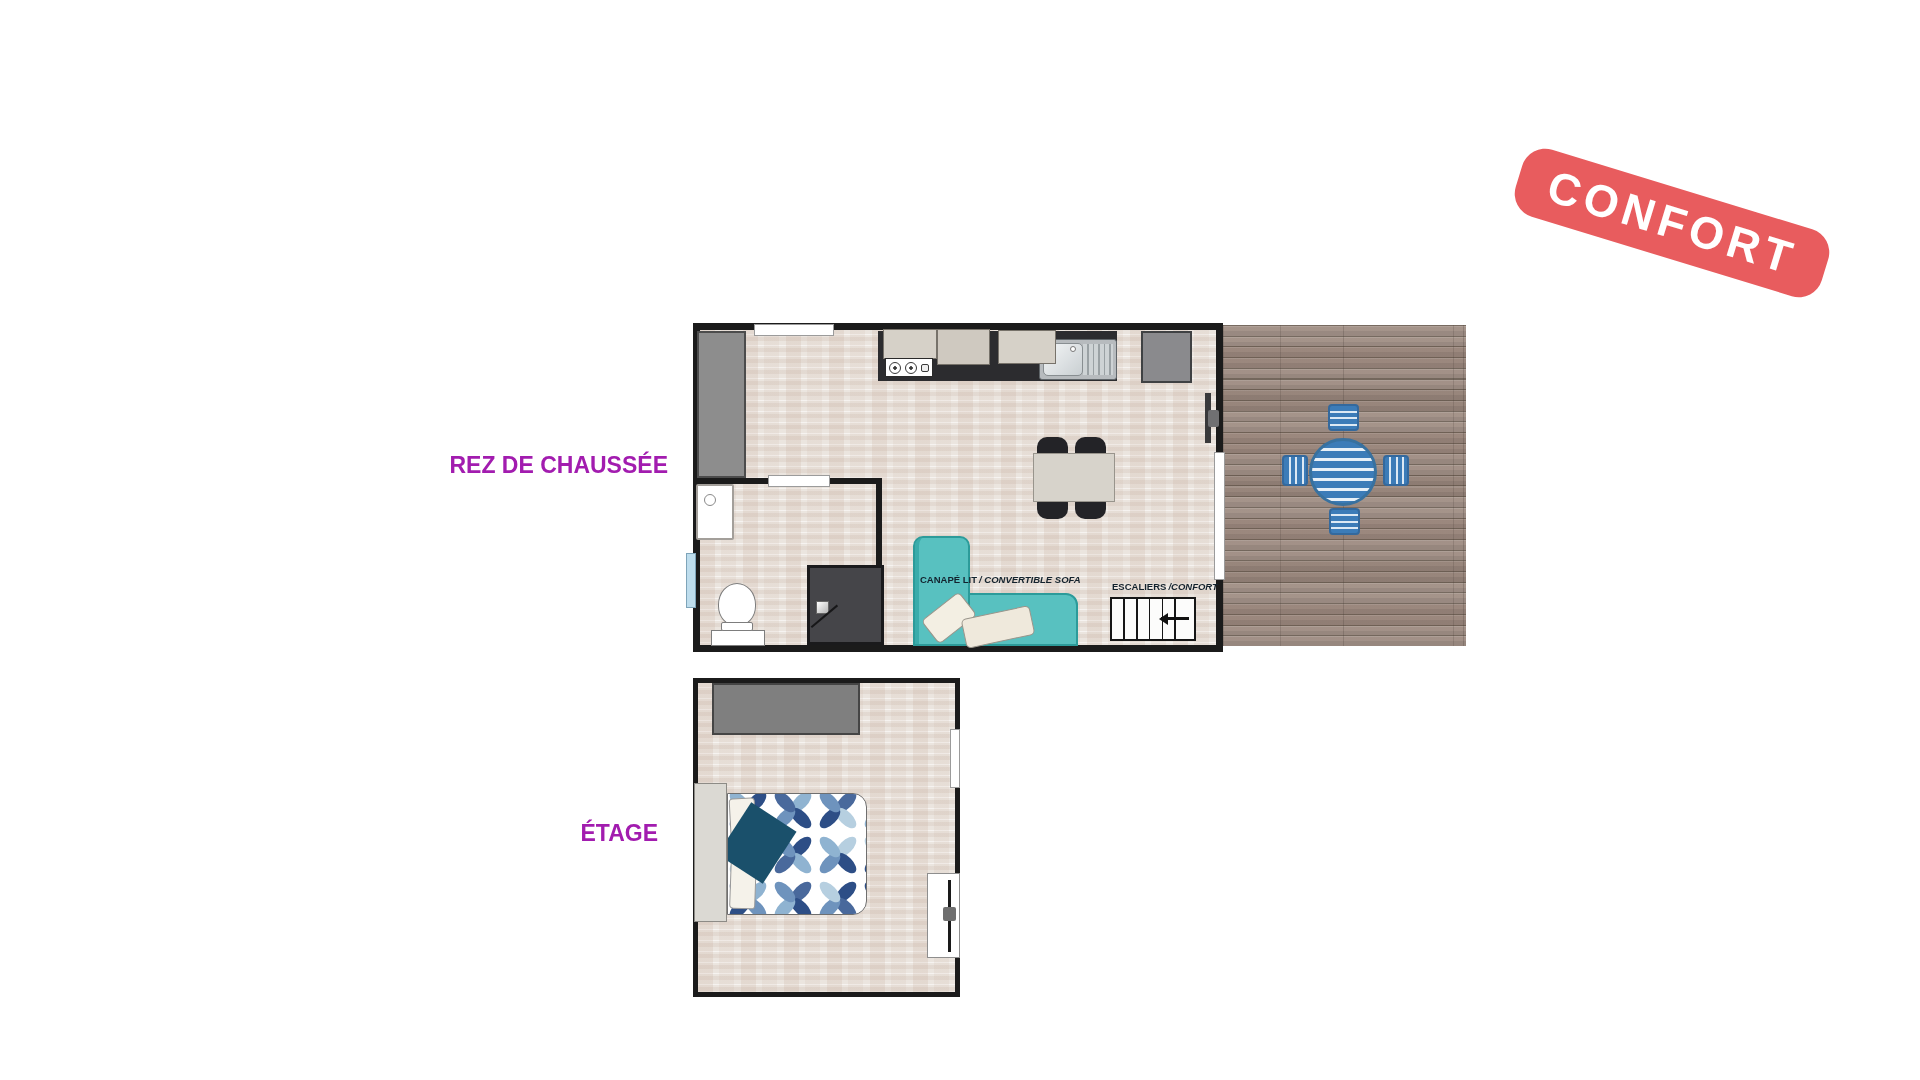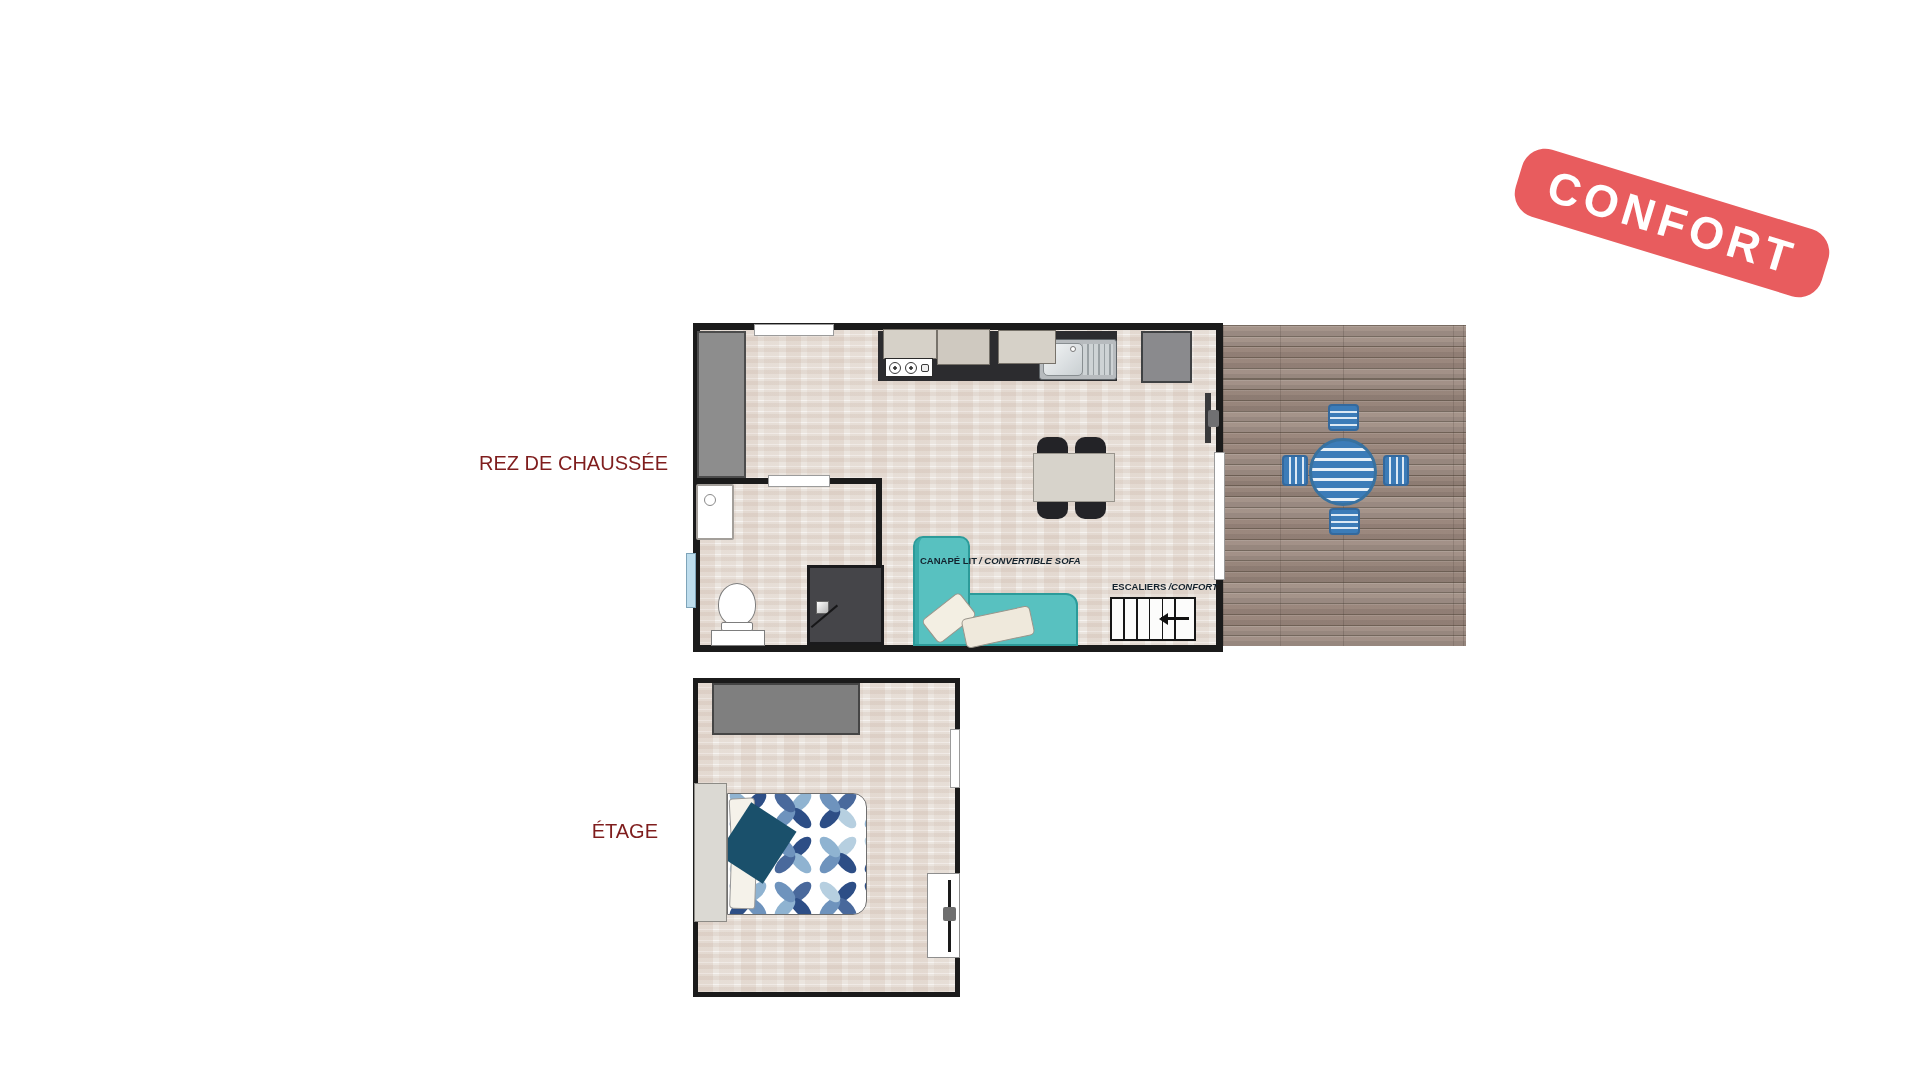--- a/index.html
+++ b/index.html
@@ -14,21 +14,21 @@
   .banner-title { position:absolute; left:0; right:0; top:0; height:163px; line-height:160px;
             text-align:center; font-size:88px; font-weight:bold; color:#fff;
             letter-spacing:1px; transform:scaleX(.84);
             text-shadow: 0 1px 0 #d8d8d8, 3px 4px 4px rgba(55,55,55,.65); white-space:nowrap; }
   .badge { position:absolute; left:1512px; top:188px; width:320px; height:70px;
             background:#e85c5e; border-radius:24px; transform:rotate(17deg);
             color:#fff; font-weight:bold; font-size:45px; letter-spacing:5px;
             text-align:center; line-height:70px; white-space:nowrap; }
 
   
-  .floor-label { position:absolute; font-weight:normal; color:#7f1d1d; font-size:20px;
+  .floor-label { position:absolute; font-weight:bold; color:#a21caf; font-size:23px;
             text-align:right; white-space:nowrap; }
   #gf-label { left:300px; top:452px; width:368px; }
   #uf-label { left:420px; top:820px; width:238px; }
 
   
   .floor-tex { background-color:#ebe5df;
     background-image:
       repeating-linear-gradient(90deg, rgba(196,168,150,.20) 0 15px, rgba(0,0,0,0) 15px 21px, rgba(196,168,150,.12) 21px 36px, rgba(0,0,0,0) 36px 43px),
       repeating-linear-gradient(180deg, rgba(0,0,0,0) 0 4px, rgba(255,255,255,.55) 4px 5px, rgba(0,0,0,0) 5px 7px, rgba(189,165,150,.18) 7px 11px); }
   .wood-tex { background-color:#9f8d83;
@@ -171,21 +171,21 @@
   <div class="abs toilet-part" style="left:721px;top:622px;width:32px;height:9px;border-radius:2px;z-index:3;"></div>
   <div class="abs toilet-part" style="left:711px;top:630px;width:54px;height:16px;z-index:2;"></div>
   <div class="abs shower" style="left:807px;top:565px;width:77px;height:80px;">
     <span class="shower-head"></span>
   </div>
 
   <div class="abs sofa-part sofa-chaise" style="left:913px;top:536px;width:57px;height:110px;"></div>
   <div class="abs sofa-part sofa-seat" style="left:968px;top:593px;width:110px;height:53px;"></div>
   <div class="abs pillow" style="left:925px;top:603px;width:48px;height:30px;transform:rotate(-38deg);z-index:3;"></div>
   <div class="abs pillow" style="left:963px;top:612px;width:70px;height:30px;transform:rotate(-12deg);background:#efe9dc;z-index:3;"></div>
-  <div class="plan-label" style="left:920px;top:555px;">
+  <div class="plan-label" style="left:920px;top:574px;">
     <span>CANAPÉ LIT</span><i>/ CONVERTIBLE SOFA</i>
   </div>
 
   <div class="abs stairs" style="left:1110px;top:597px;width:86px;height:44px;z-index:2;">
     <span class="treads"></span>
     <span class="stair-arrow"></span>
   </div>
   <div class="plan-label" style="left:1112px;top:581px;">
     <span>ESCALIERS</span><i>/CONFORT</i>
   </div>

